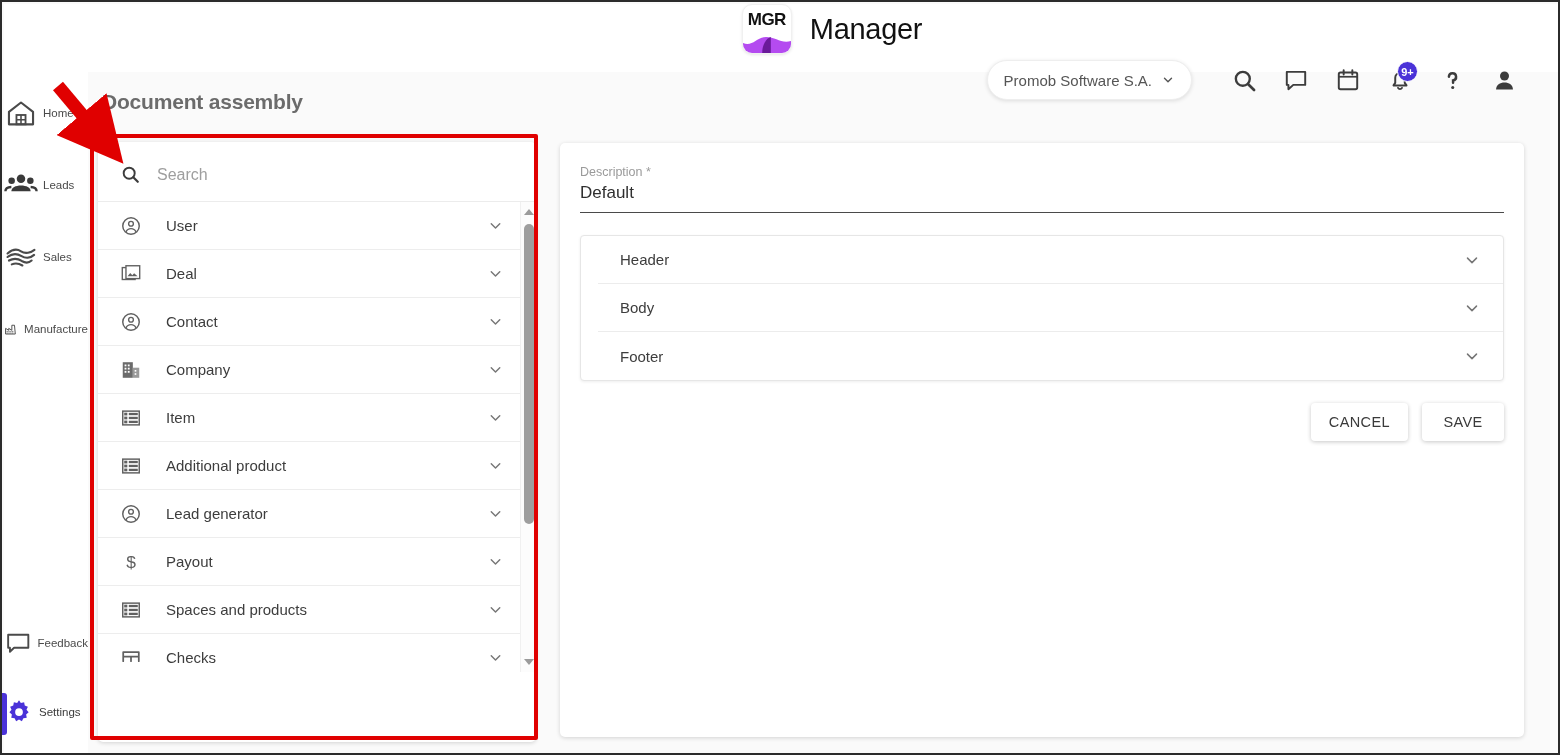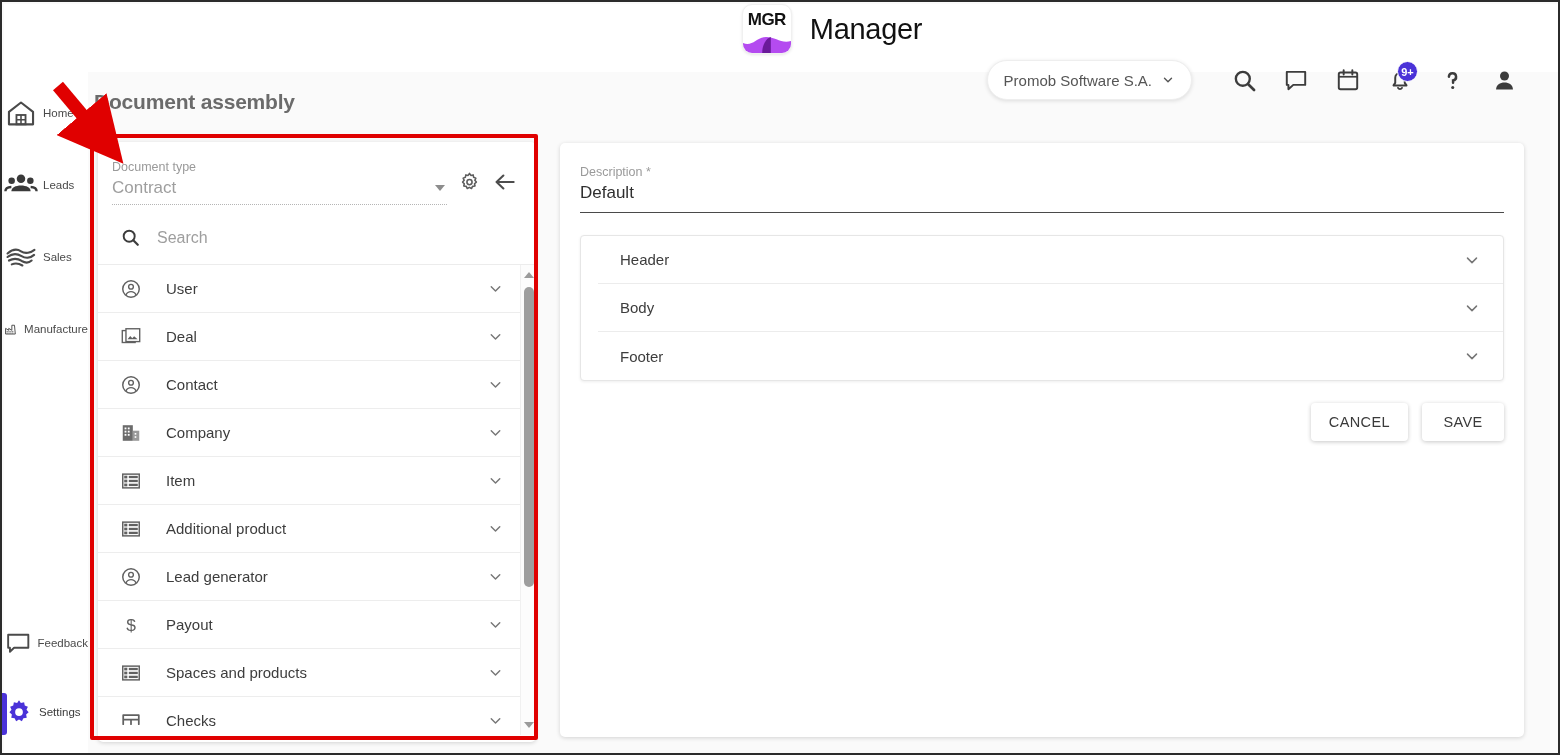--- a/index.html
+++ b/index.html
@@ -83,21 +83,21 @@
   .rail-item .lbl { font-size: 11.5px; color: #4a4a4a; }
   .rail-item.active .lbl { color: #3b3b3b; }
   .rail-item.active::before {
     content: ""; position: absolute; left: -2px; top: 6px;
     width: 5px; height: 42px; background: #4a32d8; border-radius: 0 3px 3px 0;
   }
   .rail-spacer { flex: 1; }
 
   
   .page-title {
-    position: absolute; left: 92px; top: 88px;
+    position: absolute; left: 100px; top: 88px;
     font-size: 21px; color: #6b6b6b; font-weight: 700;
     letter-spacing: -0.2px;
   }
 
   
   .left-card {
     position: absolute; left: 96px; top: 140px;
     width: 438px; height: 600px;
     background: #ffffff; border-radius: 5px;
     box-shadow: 0 1px 4px rgba(0,0,0,.16);
@@ -351,43 +351,20 @@
         <circle cx="12" cy="12" r="3.1" fill="#ffffff"></circle>
       </svg>
       <span class="lbl">Settings</span>
     </div>
   </div>
 
   <div class="page-title">Document assembly</div>
 
   <div class="left-card">
 
-    <div class="doctype-row">
-      <div class="doctype-field">
-        <div class="fld-label">Document type</div>
-        <div class="fld-value-row">
-          <span class="fld-value">Contract</span>
-          <span class="caret-dn"></span>
-        </div>
-        <div class="dotted-underline"></div>
-      </div>
-
-      <div class="icon-plain">
-        <svg width="25" height="25" viewBox="0 0 24 24">
-          <path d="M12 3.3l1.3 1.9 2.2-.5.4 2.2 2.2.9-1 2.1 1.5 1.7-1.8 1.6.5 2.2-2.4.3-1 2.1-2-1.1-2 1.1-1-2.1-2.4-.3.5-2.2L5.4 11.6l1.5-1.7-1-2.1 2.2-.9.4-2.2 2.2.5z" fill="none" stroke="#5d5d5d" stroke-width="1.5" stroke-linejoin="round"></path>
-          <circle cx="12" cy="11.6" r="2.5" fill="none" stroke="#5d5d5d" stroke-width="1.5"></circle>
-        </svg>
-      </div>
-
-      <div class="icon-plain">
-        <svg width="26" height="26" viewBox="0 0 24 24">
-          <path d="M20 12H4.5M10.5 6 4.2 12l6.3 6" fill="none" stroke="#4d4d4d" stroke-width="1.9" stroke-linecap="round" stroke-linejoin="round"></path>
-        </svg>
-      </div>
-    </div>
 
     <div class="search-row">
       <svg width="21" height="21" viewBox="0 0 24 24">
         <circle cx="10.5" cy="10.5" r="6.3" fill="none" stroke="#3c3c3c" stroke-width="2.2"></circle>
         <path d="M15.2 15.2 L20.3 20.3" stroke="#3c3c3c" stroke-width="2.5" stroke-linecap="round"></path>
       </svg>
       <span class="search-ph">Search</span>
     </div>
 
     <div class="list-wrap">

